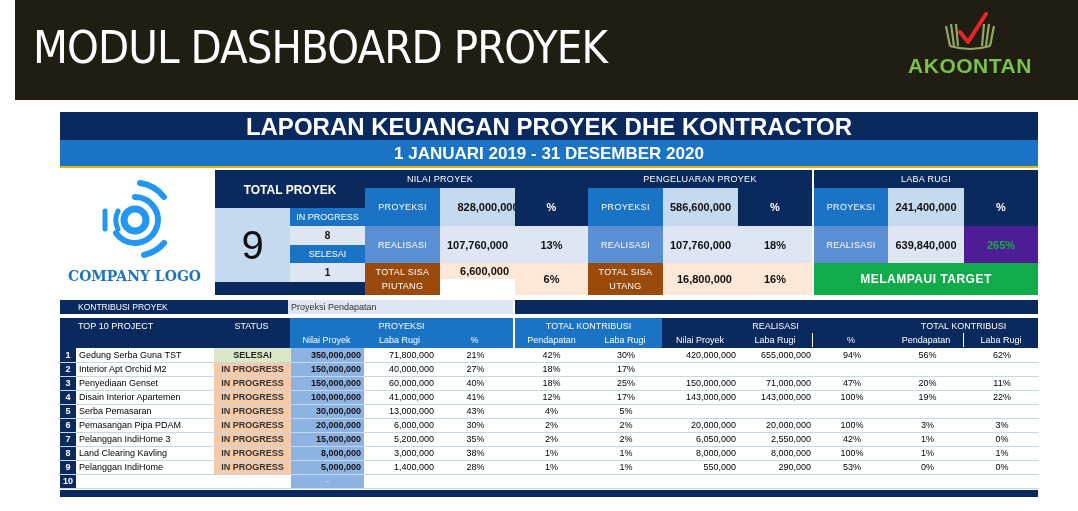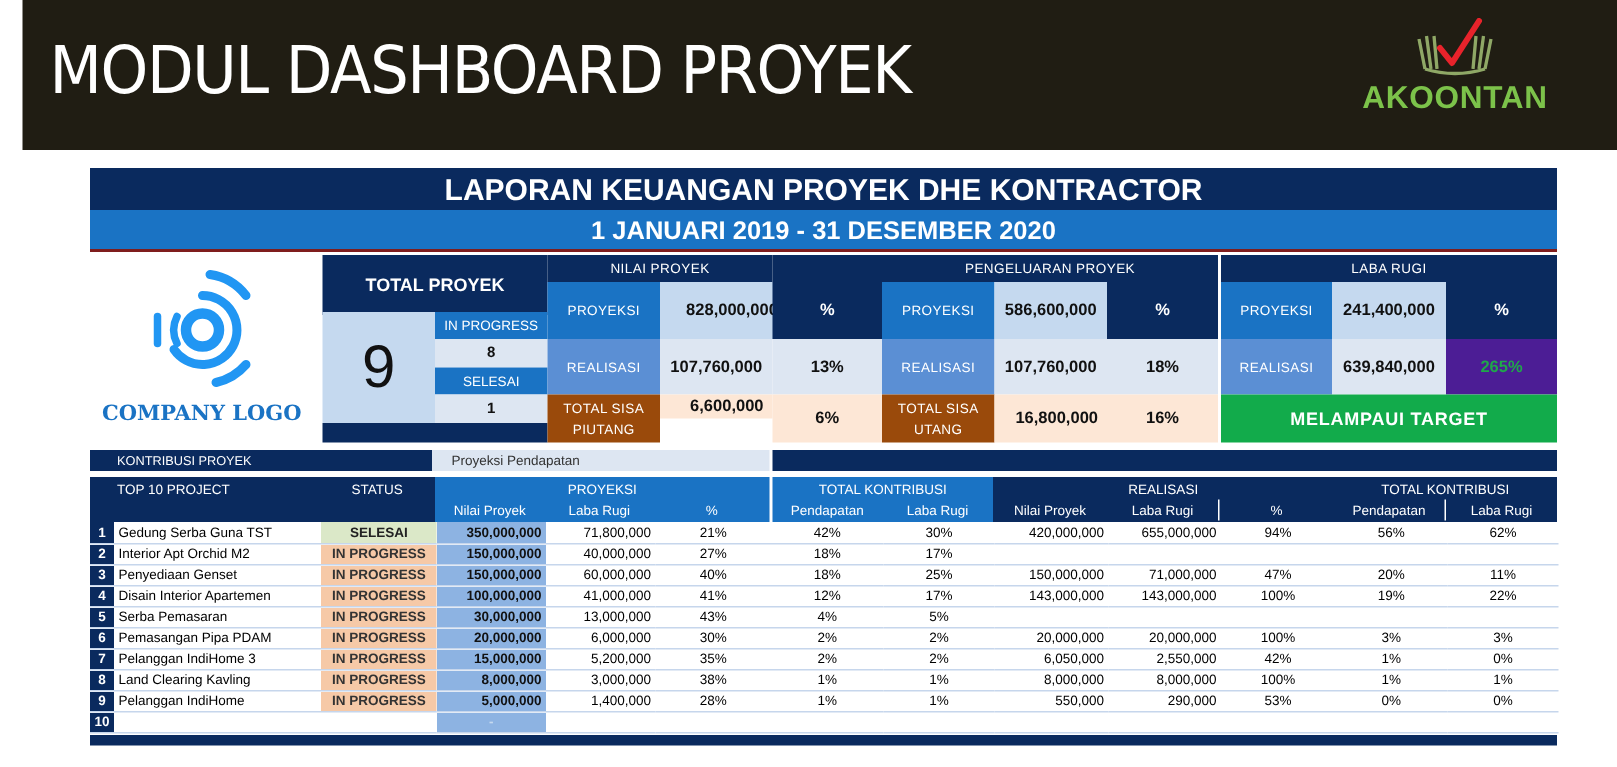--- a/index.html
+++ b/index.html
@@ -4,22 +4,22 @@
 <style>
   * { box-sizing: border-box; margin: 0; padding: 0; }
   body { width: 1078px; height: 511px; background: #ffffff; font-family: "Liberation Sans", sans-serif; position: relative; overflow: hidden; }
   .banner { position: absolute; left: 15px; top: 0; width: 1063px; height: 100px; background: #201d13; }
   .banner-title { position: absolute; left: 18px; top: 22px; font-size: 44px; color: #ffffff; font-family: "DejaVu Sans", sans-serif; font-weight: normal; letter-spacing: -1px; transform: scaleX(0.92); transform-origin: left; }
   .brand { position: absolute; left: 880px; top: 12px; width: 150px; height: 75px; text-align: center; }
   .brand-logo { width: 60px; height: 40px; margin: 0 auto; display: block; }
   .brand-name { font-size: 21px; font-weight: bold; color: #7cc24a; margin-top: 2px; letter-spacing: 0.5px; }
 
   .report { position: absolute; left: 60px; top: 112px; width: 978px; }
-  .title1 { height: 28px; background: #0a2a5e; color: #ffffff; font-size: 20px; font-weight: bold; text-align: center; line-height: 30px; }
-  .title2 { height: 28px; background: #1a73c4; color: #ffffff; font-size: 17px; font-weight: bold; text-align: center; line-height: 28px; border-bottom: 2px solid #7f1d1d; }
+  .title1 { height: 28px; background: #0a2a5e; color: #ffffff; font-size: 24px; font-weight: bold; text-align: center; line-height: 30px; }
+  .title2 { height: 28px; background: #1a73c4; color: #ffffff; font-size: 17px; font-weight: bold; text-align: center; line-height: 28px; border-bottom: 2px solid #eab308; }
 
   .abs { position: absolute; display: flex; align-items: center; justify-content: center; text-align: center; }
   .navy { background: #0a2a5e; color: #fff; }
   .blue { background: #1a73c4; color: #fff; }
   .mblue { background: #5b8fd4; color: #fff; }
   .lblue { background: #c5d9ef; color: #111; }
   .pale { background: #dde6f2; color: #111; }
   .brown { background: #9a4a0b; color: #fff; }
   .peach { background: #fde7d6; color: #111; }
   .green { background: #12ab4b; color: #fff; }
@@ -115,21 +115,21 @@
 <div class="abs navy hdr-small" style="left:814px;top:170px;width:224px;height:18px;">LABA RUGI</div>
 <div class="abs blue hdr-small" style="left:814px;top:188px;width:74px;height:38px;">PROYEKSI</div>
 <div class="abs lblue val" style="left:888px;top:188px;width:76px;height:38px;">241,400,000</div>
 <div class="abs navy val" style="left:964px;top:188px;width:74px;height:38px;">%</div>
 <div class="abs mblue hdr-small" style="left:814px;top:226px;width:74px;height:37px;">REALISASI</div>
 <div class="abs pale val" style="left:888px;top:226px;width:76px;height:37px;">639,840,000</div>
 <div class="abs palegreen val" style="left:964px;top:226px;width:74px;height:37px;">265%</div>
 <div class="abs green" style="left:814px;top:263px;width:224px;height:32px;font-size:12px;font-weight:bold;letter-spacing:0.5px;">MELAMPAUI TARGET</div>
 
 <div class="abs navy" style="left:60px;top:300px;width:228px;height:14px;justify-content:flex-start;padding-left:18px;font-size:8.5px;">KONTRIBUSI PROYEK</div>
-<div class="abs pale" style="left:288px;top:300px;width:225px;height:14px;justify-content:flex-start;padding-left:13px;font-size:9px;color:#333;cursor:pointer;">Proyeksi Pendapatan</div>
+<div class="abs pale" style="left:288px;top:300px;width:225px;height:14px;justify-content:flex-start;padding-left:3px;font-size:9px;color:#333;cursor:pointer;">Proyeksi Pendapatan</div>
 <div class="abs navy" style="left:515px;top:300px;width:523px;height:14px;"></div>
 
 <div class="abs navy" style="left:60px;top:318px;width:230px;height:30px;"></div>
 <div class="abs" style="left:78px;top:320px;width:135px;height:12px;justify-content:flex-start;color:#fff;font-size:9px;">TOP 10 PROJECT</div>
 <div class="abs" style="left:213px;top:320px;width:77px;height:12px;color:#fff;font-size:9px;">STATUS</div>
 
 <div class="abs blue" style="left:290px;top:318px;width:223px;height:30px;"></div>
 <div class="abs" style="left:290px;top:319px;width:223px;height:14px;color:#fff;font-size:9px;">PROYEKSI</div>
 <div class="abs" style="left:290px;top:333px;width:73px;height:14px;color:#fff;font-size:9px;">Nilai Proyek</div>
 <div class="abs" style="left:363px;top:333px;width:73px;height:14px;color:#fff;font-size:9px;">Laba Rugi</div>

